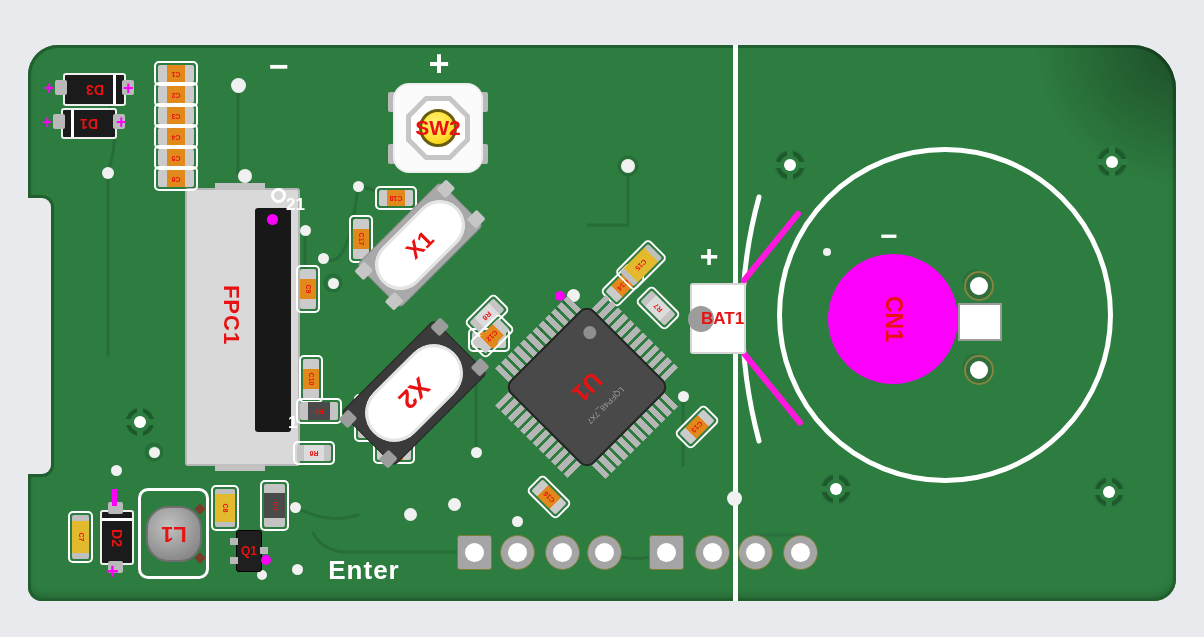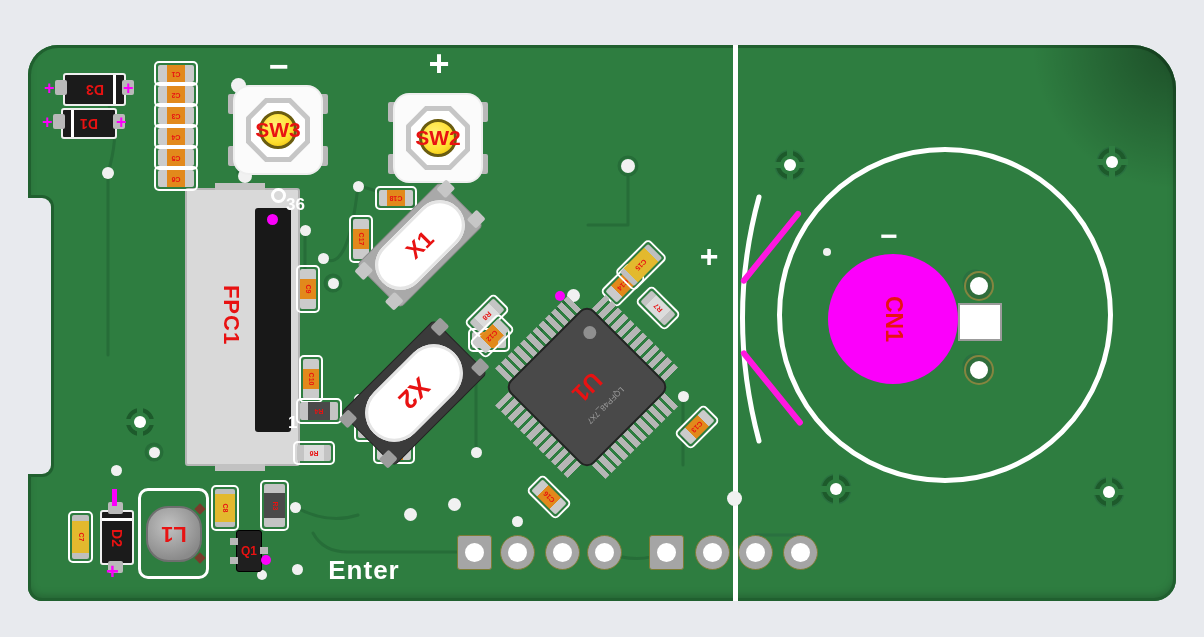--- a/index.html
+++ b/index.html
@@ -149,47 +149,40 @@
   <div id="bigcircle"></div>
   <div class="arm" style="left:714px;top:235px;width:92px;transform:rotate(-51deg);"></div>
   <div class="arm" style="left:714px;top:303px;width:95px;transform:rotate(51deg);"></div>
   <div id="cn1">
     <span class="cnref">CN1</span>
   </div>
   <div class="silk" style="left:846px;top:174px;width:30px;font-size:30px;">−</div>
   <div id="cntab"></div>
   <div class="platedpad" style="left:938px;top:228px;"></div>
   <div class="platedpad" style="left:938px;top:312px;"></div>
+  <div id="bat1">
+    <div class="bcirc"></div>
+    <span class="bref">BAT1</span>
+  </div>
   <div class="silk" style="left:666px;top:193px;width:30px;font-size:32px;">+</div>
 
   <div id="fpc1">
     <div class="ftab t"></div>
     <div class="ftab b"></div>
     <div class="bar"></div>
     <div class="mdot"></div>
     <span class="fref">FPC1</span>
   </div>
   <div class="ringlyph" style="left:243px;top:143px;"></div>
-  <div class="silk" style="left:258px;top:150px;font-size:17px;">36</div>
+  <div class="silk" style="left:258px;top:150px;font-size:17px;">21</div>
   <div class="silk" style="left:260px;top:368px;font-size:17px;">1</div>
 
-  <div class="sw" style="left:207px;top:42px;">
-    <div class="tab tl"></div>
-      <div class="tab tr"></div>
-    <div class="tab bl"></div>
-      <div class="tab br"></div>
-    <div class="swbody"></div>
-    <div class="octo oct"></div>
-    <div class="octi oct"></div>
-    <div class="cap-y"></div>
-    <span class="swref">SW3</span>
-  </div>
   <div class="silk" style="left:232px;top:2px;width:38px;font-size:34px;">−</div>
 
-  <div class="sw" style="left:367px;top:50px;">
+  <div class="sw" style="left:367px;top:40px;">
     <div class="tab tl"></div>
       <div class="tab tr"></div>
     <div class="tab bl"></div>
       <div class="tab br"></div>
     <div class="swbody"></div>
     <div class="octo oct"></div>
     <div class="octi oct"></div>
     <div class="cap-y"></div>
     <span class="swref">SW2</span>
   </div>

